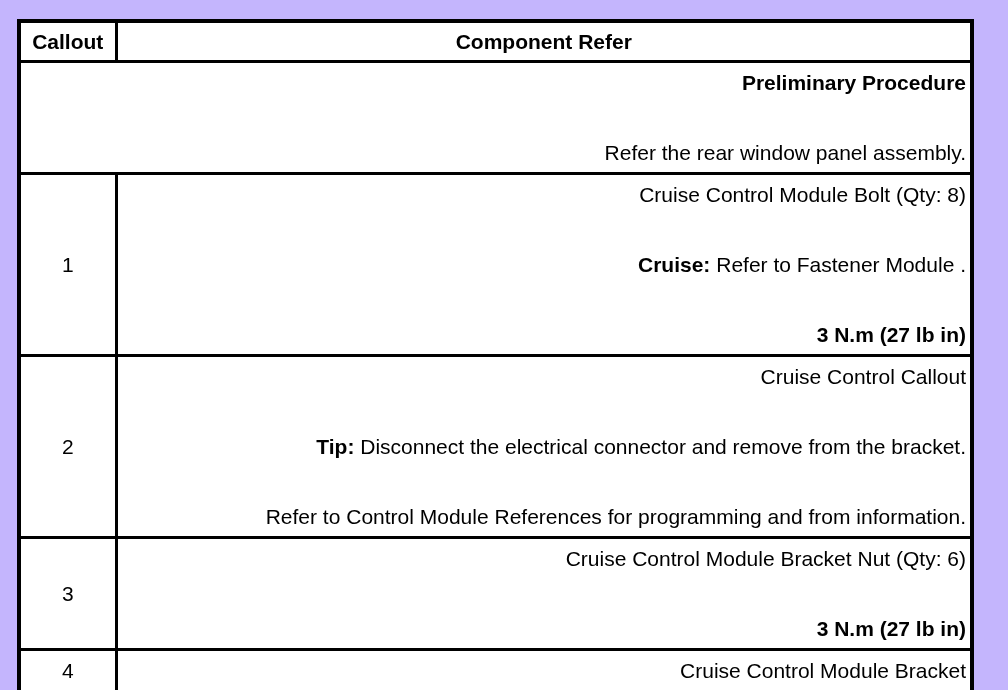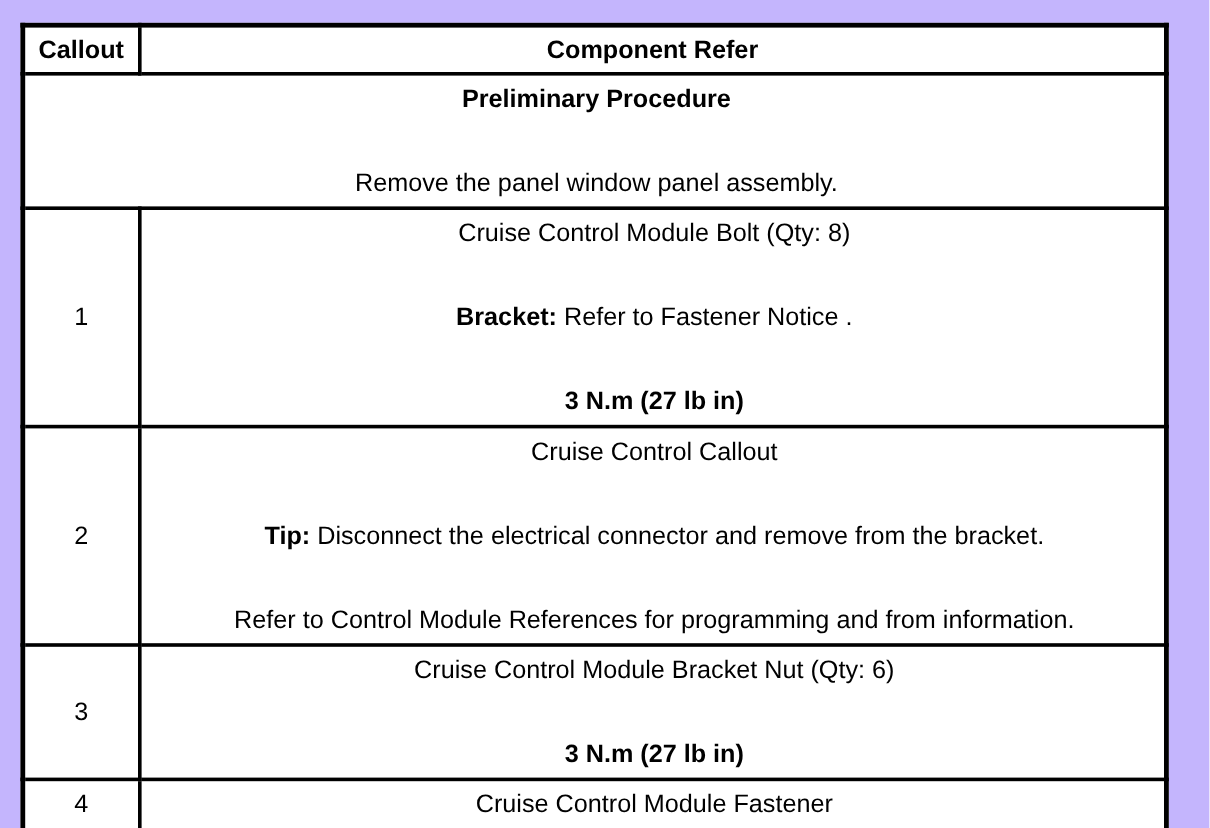--- a/index.html
+++ b/index.html
@@ -45,21 +45,21 @@
     height: 34px;
     padding: 1px 2px;
   }
   td.callout-cell {
     text-align: center;
     vertical-align: middle;
     font-weight: normal;
   }
   td.comp-cell, td.prelim-cell {
     vertical-align: top;
-    text-align: center;
+    text-align: right;
     padding: 2px 4px 2px 7px;
   }
   td.comp-cell p, td.prelim-cell p {
     margin: 0 0 35px 0;
   }
   td.comp-cell p:last-child, td.prelim-cell p:last-child {
     margin-bottom: 0;
   }
   .bold { font-weight: bold; }
   tr.row-prelim   { height: 108px; }
@@ -78,28 +78,28 @@
       <col>
     </colgroup>
     <tbody>
         <tr class="row-header">
       <th class="header-cell">Callout</th>
       <th class="header-cell">Component Refer</th>
     </tr>
     <tr class="row-prelim">
       <td class="prelim-cell" colspan="2">
         <p class="bold">Preliminary Procedure</p>
-        <p>Remove the panel window panel assembly.</p>
+        <p>Refer the rear window panel assembly.</p>
       </td>
     </tr>
     <tr class="row-1">
       <td class="callout-cell">1</td>
       <td class="comp-cell">
         <p>Cruise Control Module Bolt (Qty: 8)</p>
-        <p><span class="bold">Bracket:</span><span> Refer to Fastener Notice .</span></p>
+        <p><span class="bold">Cruise:</span><span> Refer to Fastener Module .</span></p>
         <p class="bold">3 N.m (27 lb in)</p>
       </td>
     </tr>
     <tr class="row-2">
       <td class="callout-cell">2</td>
       <td class="comp-cell">
         <p>Cruise Control Callout</p>
         <p><span class="bold">Tip:</span><span> Disconnect the electrical connector and remove from the bracket.</span></p>
         <p>Refer to Control Module References for programming and from information.</p>
       </td>
@@ -107,18 +107,18 @@
     <tr class="row-3">
       <td class="callout-cell">3</td>
       <td class="comp-cell">
         <p>Cruise Control Module Bracket Nut (Qty: 6)</p>
         <p class="bold">3 N.m (27 lb in)</p>
       </td>
     </tr>
     <tr class="row-4">
       <td class="callout-cell">4</td>
       <td class="comp-cell">
-        <p>Cruise Control Module Fastener</p>
+        <p>Cruise Control Module Bracket</p>
       </td>
     </tr>
   </tbody>
     </table>
 </div>
 
 </body></html>

